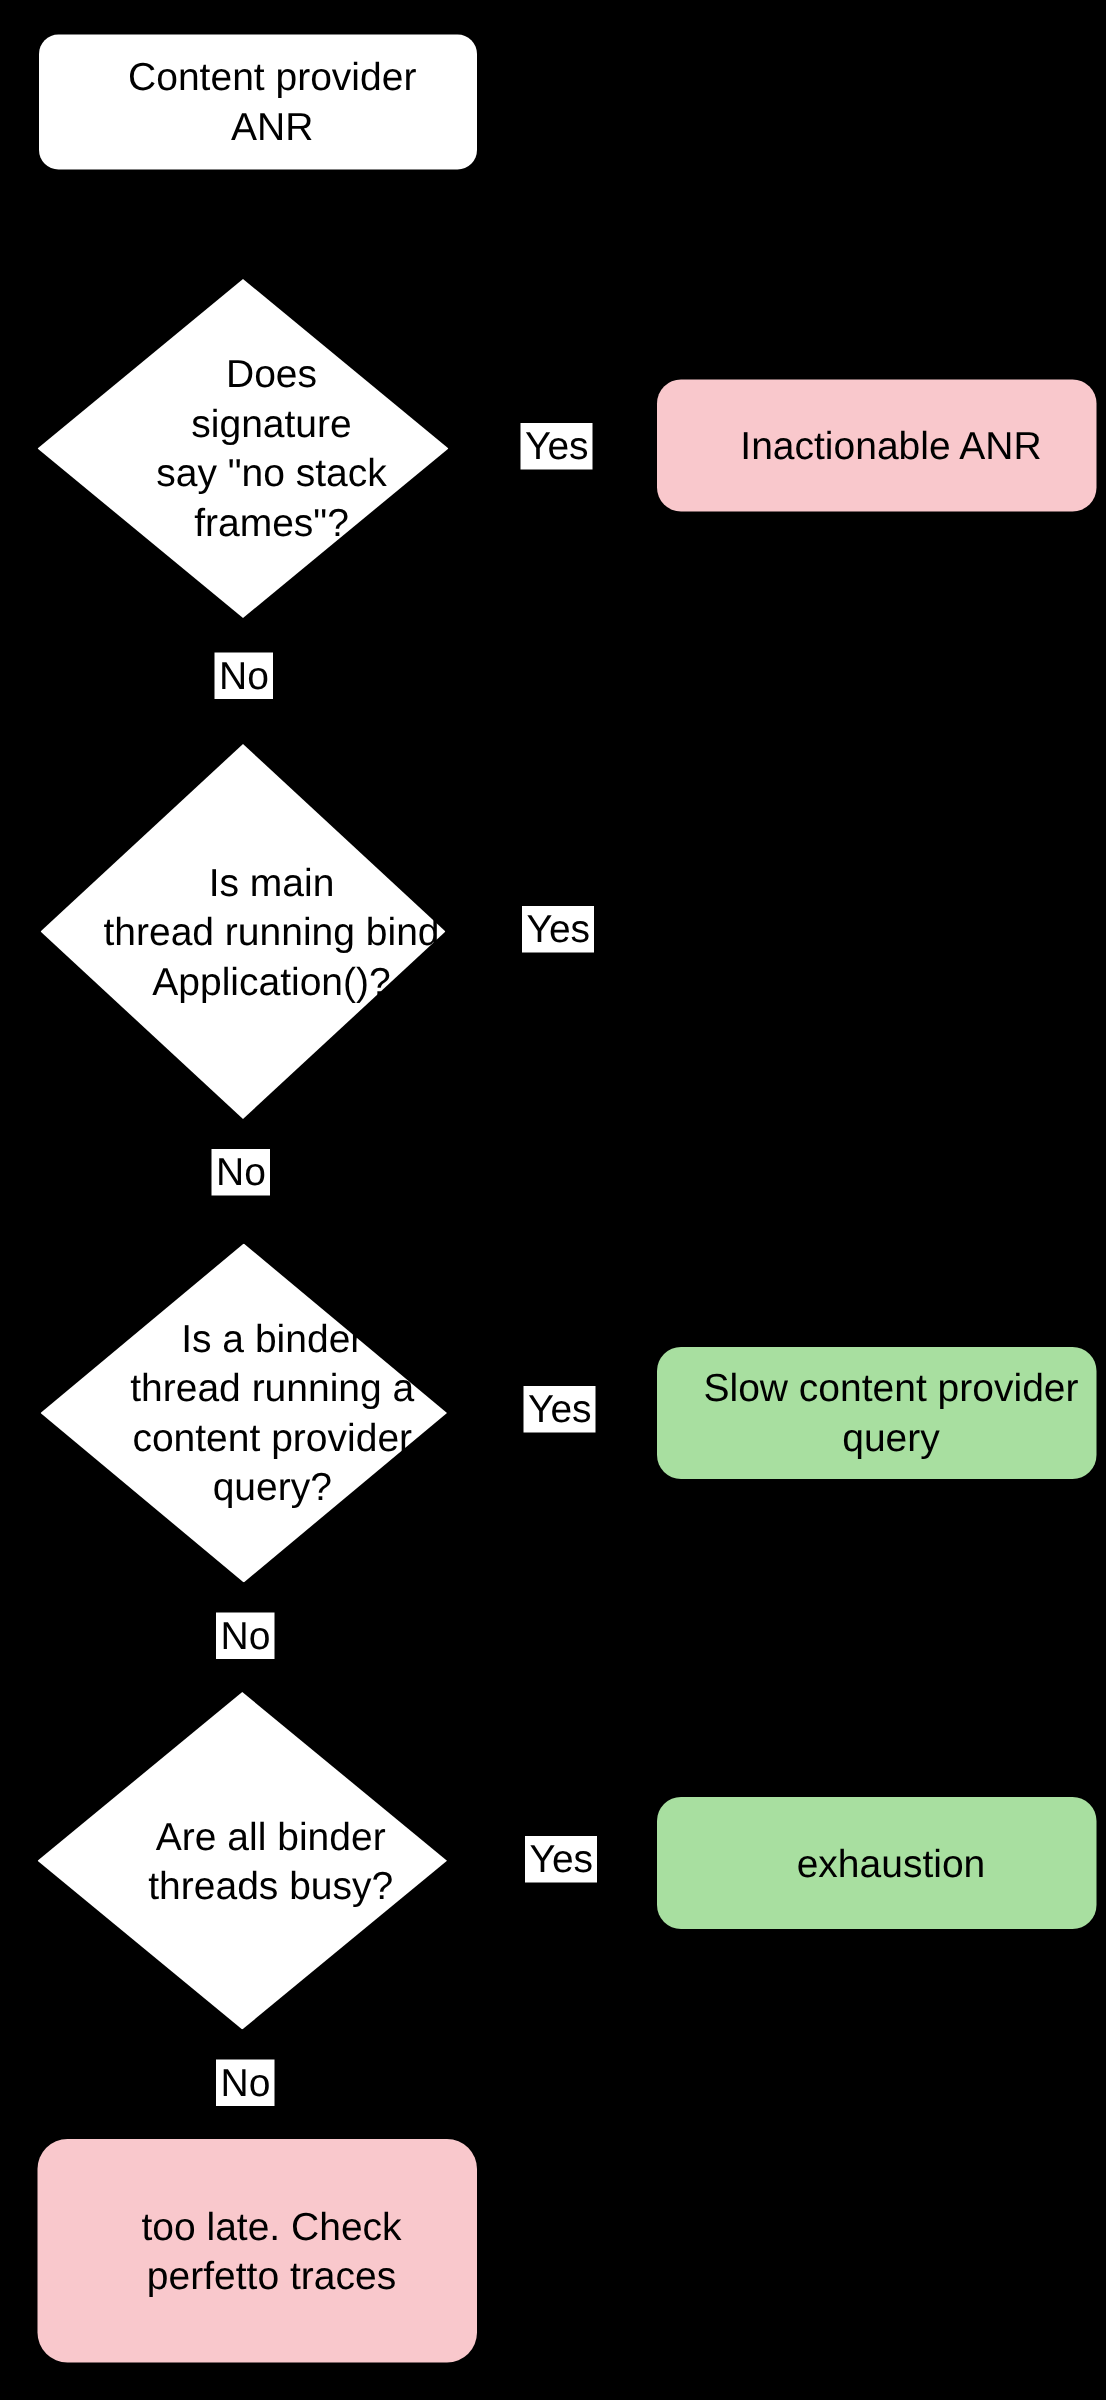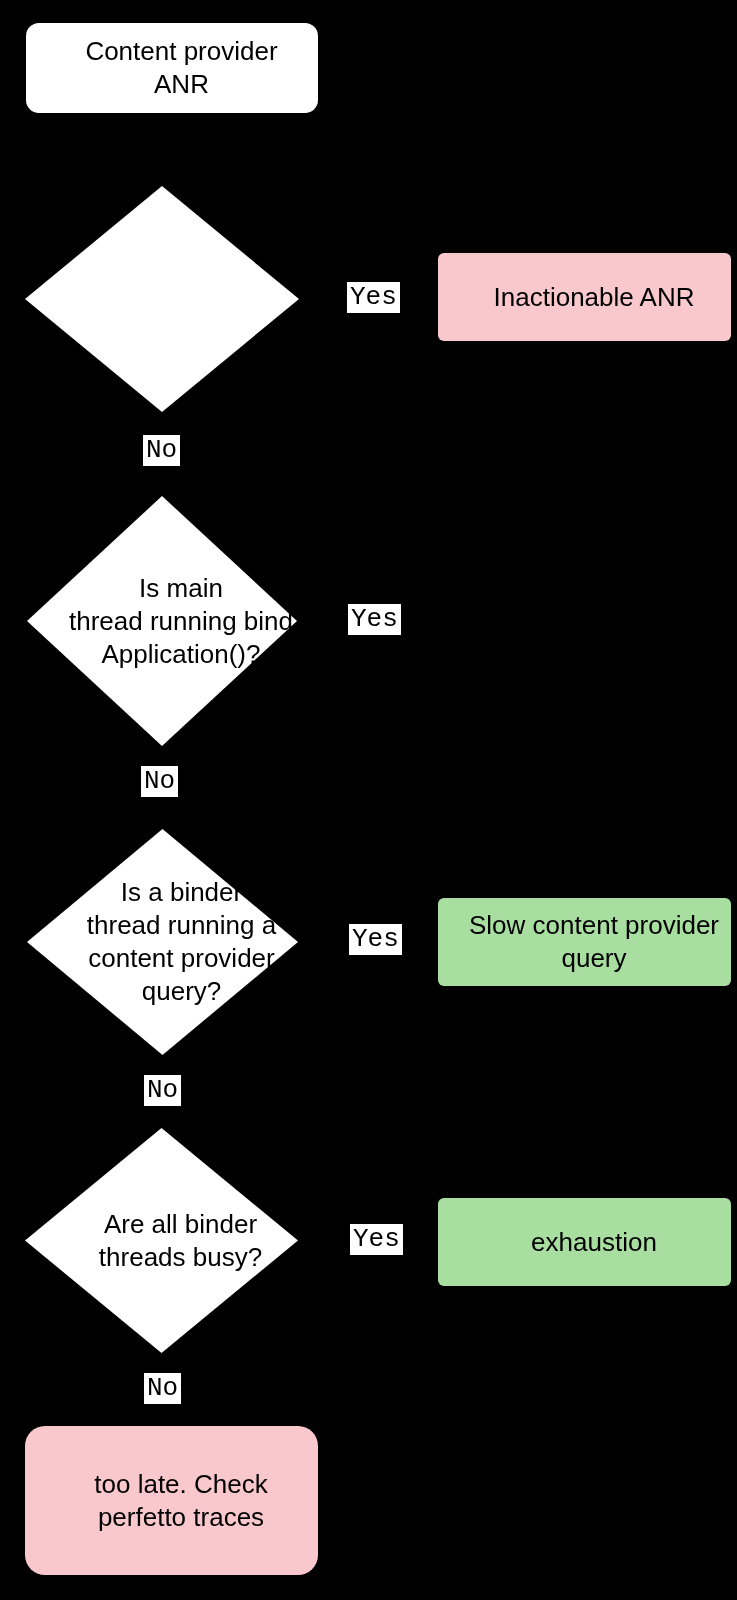--- a/index.html
+++ b/index.html
@@ -29,39 +29,38 @@
     position: absolute;
     background: var(--node_fill, #fff);
     clip-path: polygon(50% 0, 100% 50%, 50% 100%, 0 50%);
   }
   .d1 { left: 25px; top: 186px;  width: 274px; height: 226px; }
   .d2 { left: 27px; top: 496px;  width: 270px; height: 250px; }
   .d3 { left: 27px; top: 829px;  width: 271px; height: 226px; }
   .d4 { left: 25px; top: 1128px; width: 273px; height: 225px; }
   .dtext { background: transparent; }
 
-  .outcome { left: 438px; width: 274px; height: 88px; border-radius: 6px; }
+  .outcome { left: 438px; width: 274px; height: 88px; border-radius: 16px; }
   .o1 { top: 253px;  background: var(--pink,  #f9c8cc); }
   .o2 { top: 574px;  background: var(--green, #a8dfa0); }
   .o3 { top: 898px;  background: var(--green, #a8dfa0); }
   .o4 { top: 1198px; background: var(--green, #a8dfa0); }
 
   .final {
     left: 25px; top: 1426px; width: 274px; height: 149px;
     background: var(--pink, #f9c8cc); border-radius: 20px;
   }
 
   .edge-label {
     position: absolute;
     background: var(--node_fill, #fff);
     color: var(--text, #000);
     font-size: 26px;
     line-height: 31px;
     padding: 0 3px;
-    font-family: Liberation Mono, monospace;
   }
   .yes1 { left: 347px; top: 282px; }
   .yes2 { left: 348px; top: 604px; }
   .yes3 { left: 349px; top: 924px; }
   .yes4 { left: 350px; top: 1224px; }
   .no1  { left: 143px; top: 435px; }
   .no2  { left: 141px; top: 766px; }
   .no3  { left: 144px; top: 1075px; }
   .no4  { left: 144px; top: 1373px; }
 
@@ -73,20 +72,28 @@
 <div id="canvas">
 
   <div class="node rounded start">
     <div>
       <span class="line">Content provider</span>
       <span class="line">ANR</span>
     </div>
   </div>
 
   <div class="dshape d1"></div>
+  <div class="node dtext d1">
+    <div>
+      <span class="line">Does</span>
+      <span class="line">signature</span>
+      <span class="line">say "no stack</span>
+      <span class="line">frames"?</span>
+    </div>
+  </div>
   <div class="edge-label yes1">Yes</div>
   <div class="edge-label no1">No</div>
   <div class="node outcome o1">
     <div>
       <span class="line">Inactionable ANR</span>
     </div>
   </div>
 
   <div class="dshape d2"></div>
   <div class="node dtext d2">

